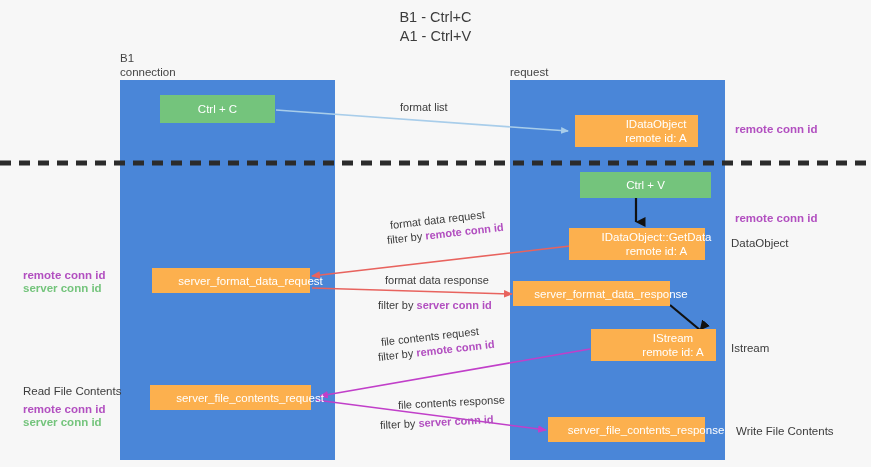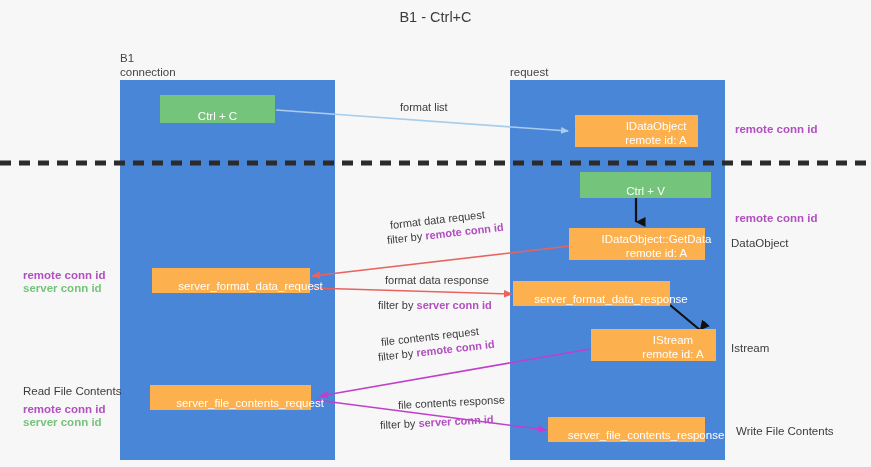--- a/index.html
+++ b/index.html
@@ -13,21 +13,21 @@
   
   .title{width:100%;text-align:center;font-size:14.5px;color:#3c3c3c;line-height:19px;}
 
   
   .lane-head{text-align:left;font-size:11.5px;color:#444;line-height:14px;}
 
   
   .lane{background:#4a86d8;}
 
   
-  .box{display:flex;flex-direction:column;align-items:center;justify-content:flex-end;
+  .box{display:flex;flex-direction:column;align-items:center;justify-content:center;
        text-align:center;color:#ffffff;font-size:11.5px;line-height:14px;}
   .box.green{background:#74c47c;}
   .box.orange{background:#fcb04e;padding-left:39px;}
   .box .l2{display:block;}
 
   
   .side{font-size:11.5px;line-height:15px;}
   .side.bold{font-weight:bold;}
   .purple{color:#b24fc0;}
   .green-t{color:#74c47c;}
@@ -38,20 +38,21 @@
   .edgelab b{font-weight:bold;}
 
   svg.overlay{position:absolute;left:0;top:0;width:871px;height:467px;pointer-events:none;}
 </style>
 </head>
 <body>
 
 <div id="stage">
 
   <div class="abs title" style="left:0;top:8px;">B1 - Ctrl+C</div>
+  <div class="abs title" style="left:0;top:27px;">A1 - Ctrl+V</div>
 
   <div class="abs lane-head" style="left:120px;top:51px;width:215px;">B1</div>
   <div class="abs lane-head" style="left:120px;top:65px;width:215px;">connection</div>
 
   <div class="abs lane-head" style="left:510px;top:65px;width:215px;">request</div>
 
   <div class="abs lane" style="left:120px;top:80px;width:215px;height:380px;"></div>
   <div class="abs lane" style="left:510px;top:80px;width:215px;height:380px;"></div>
 
   <svg class="overlay" viewBox="0 0 871 467" xmlns="http://www.w3.org/2000/svg">

